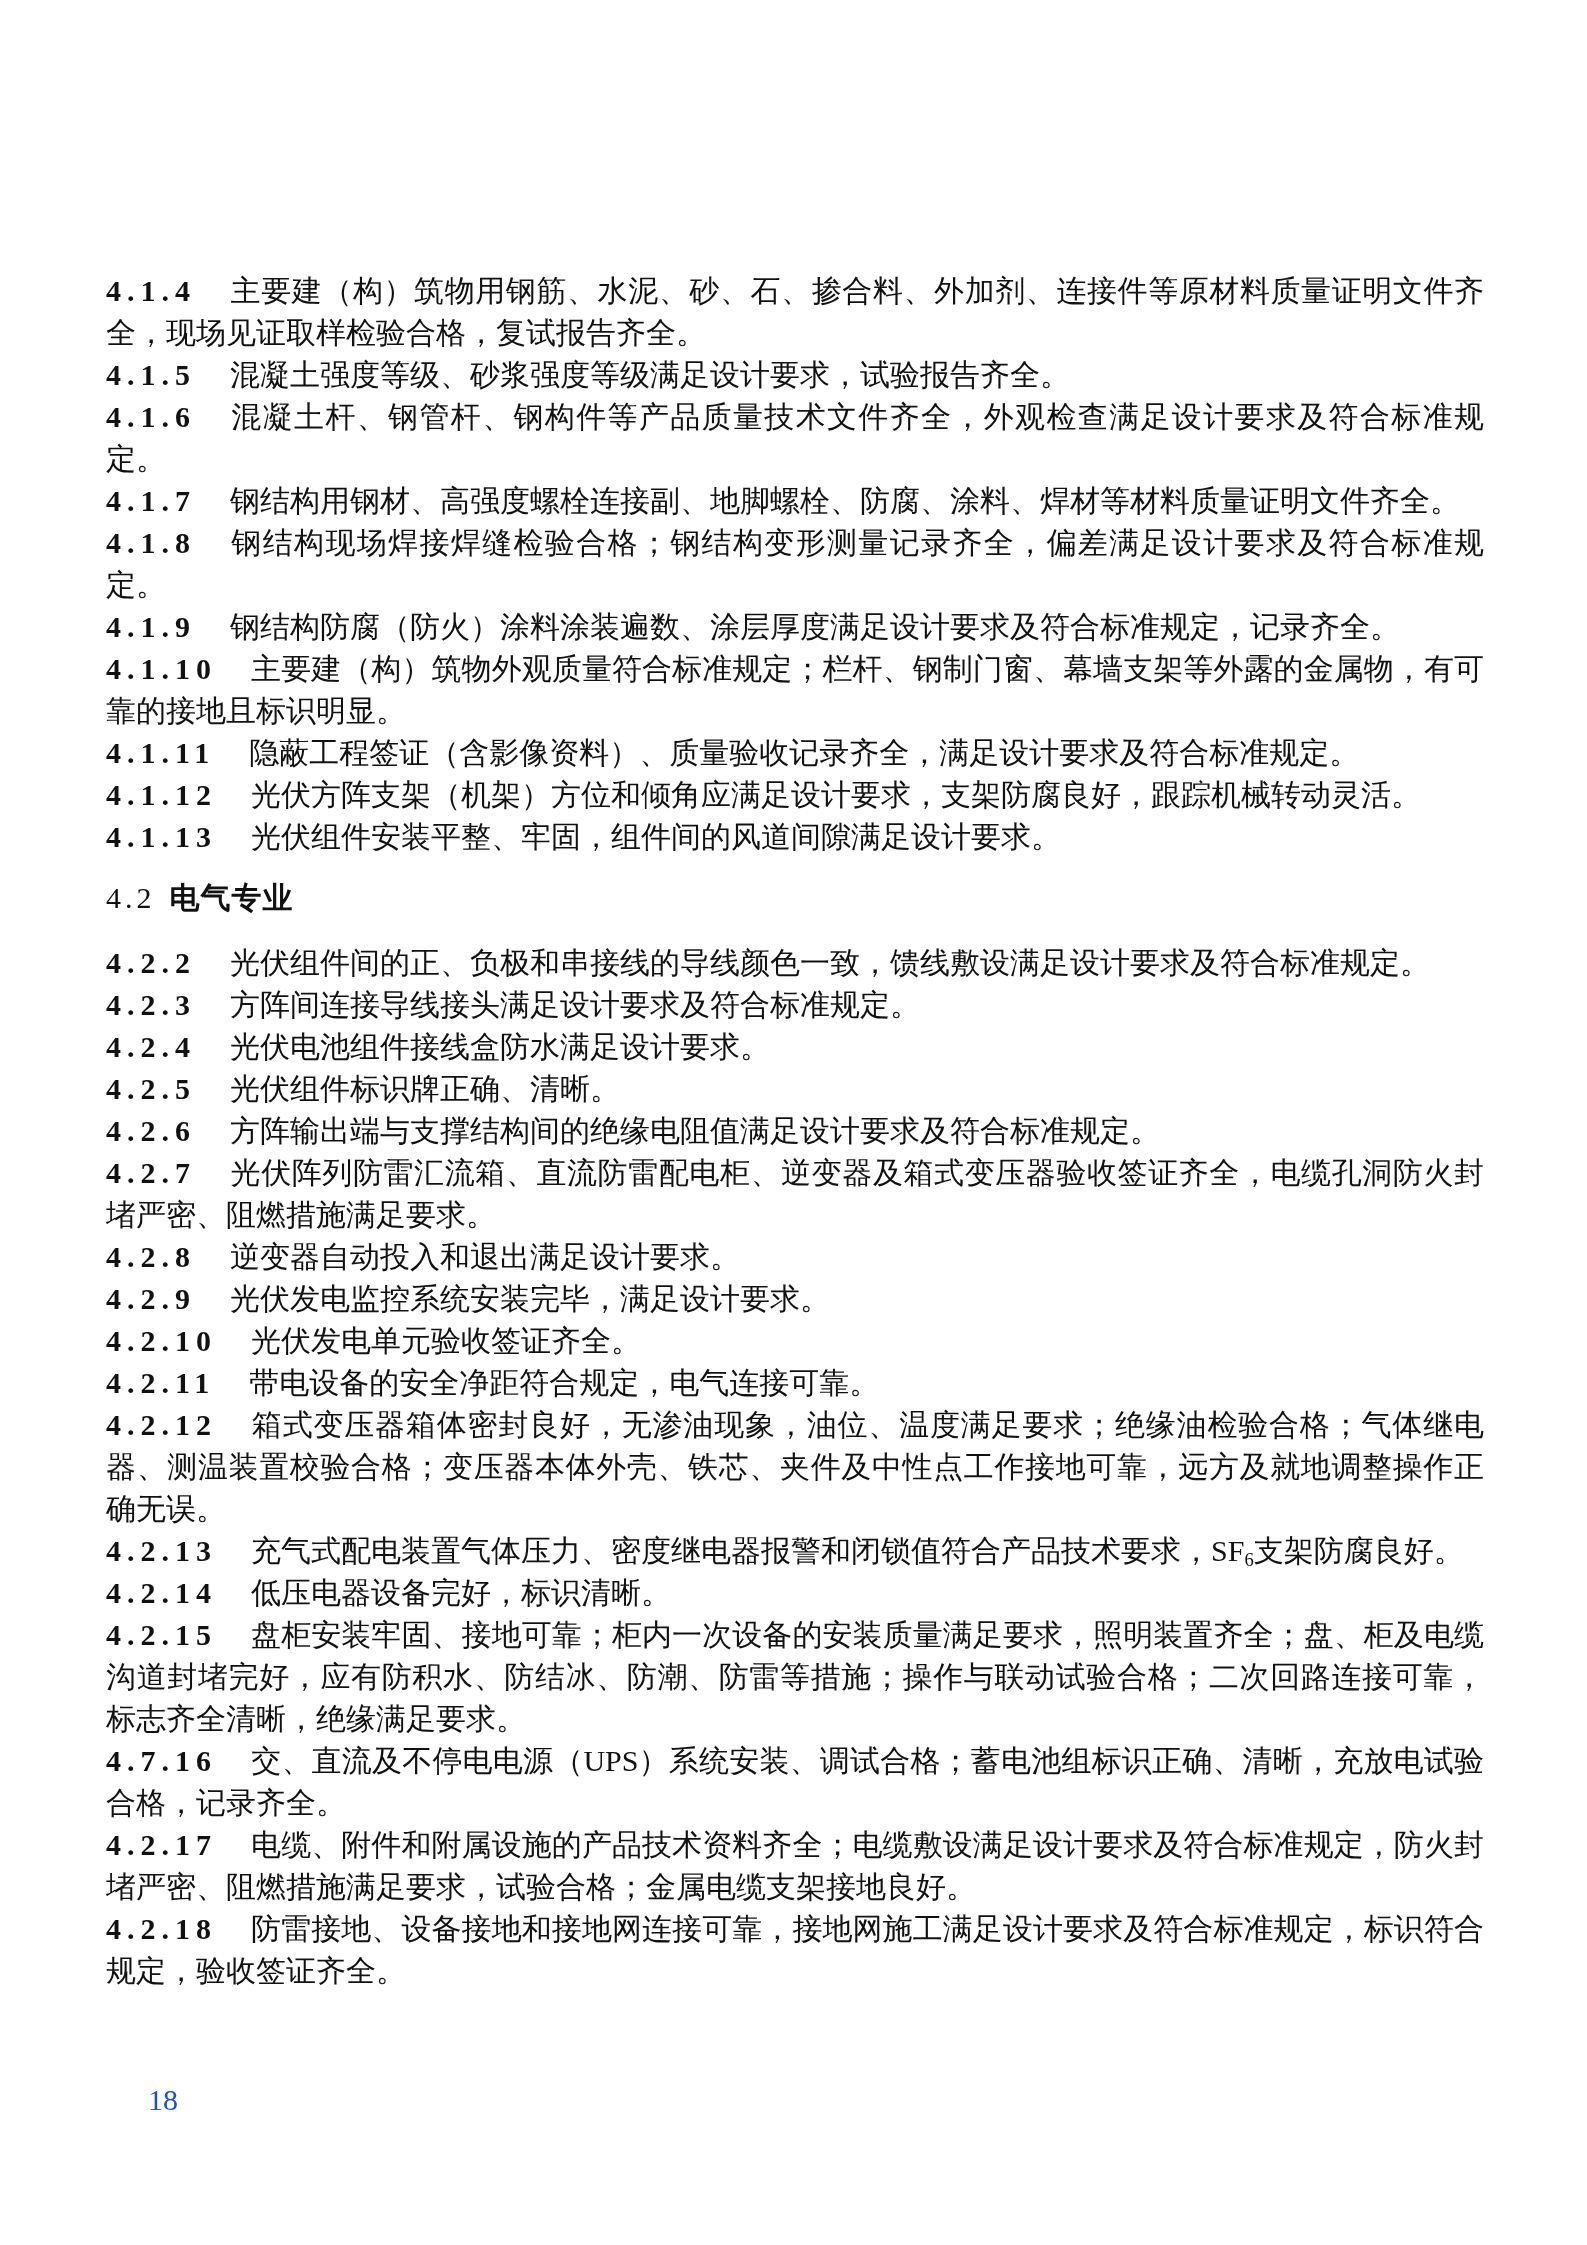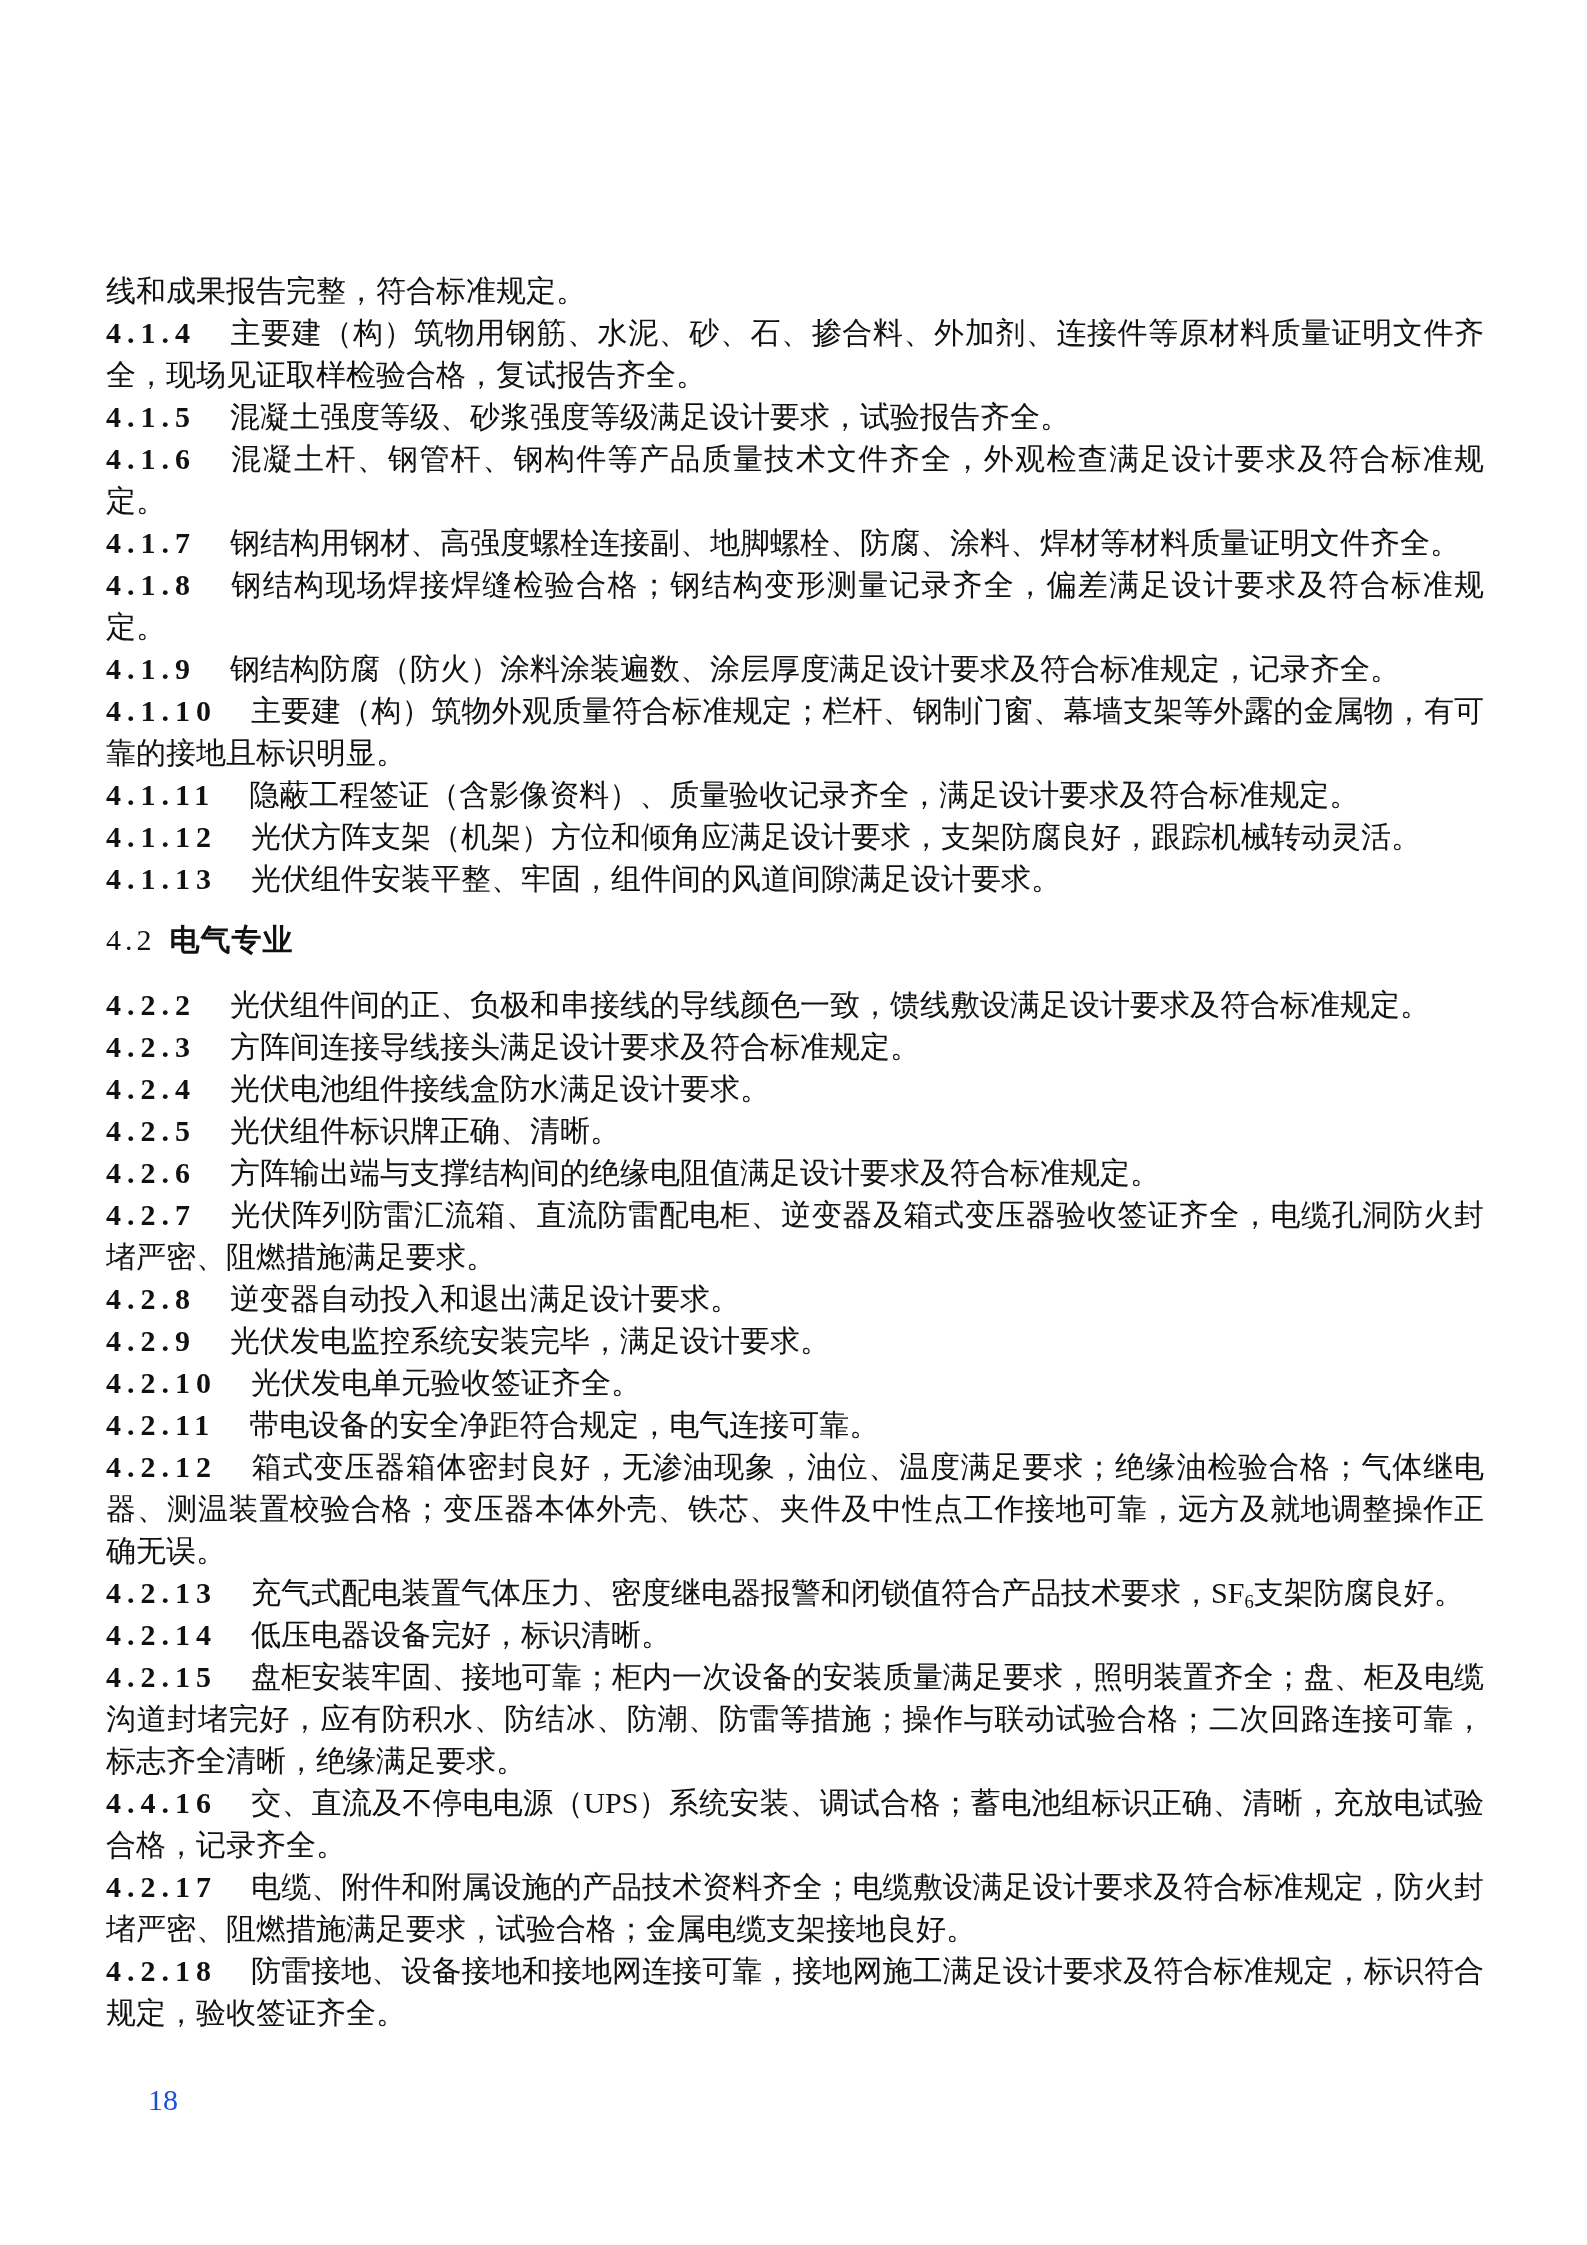--- a/index.html
+++ b/index.html
@@ -63,21 +63,20 @@
     font-size: 30px;
     line-height: 36px;
     color: #1d4ed8;
   }
 </style>
 </head>
 <body>
 
 <div class="page">
   <div class="doc-content">
-      <p class="clause"><span class="clause-text">线和成果报告完整，符合标准规定。</span></p>
       <p class="clause"><span class="clause-num">4.1.4</span><span class="clause-text">主要建（构）筑物用钢筋、水泥、砂、石、掺合料、外加剂、连接件等原材料质量证明文件齐全，现场见证取样检验合格，复试报告齐全。</span></p>
       <p class="clause"><span class="clause-num">4.1.5</span><span class="clause-text">混凝土强度等级、砂浆强度等级满足设计要求，试验报告齐全。</span></p>
       <p class="clause"><span class="clause-num">4.1.6</span><span class="clause-text">混凝土杆、钢管杆、钢构件等产品质量技术文件齐全，外观检查满足设计要求及符合标准规定。</span></p>
       <p class="clause"><span class="clause-num">4.1.7</span><span class="clause-text">钢结构用钢材、高强度螺栓连接副、地脚螺栓、防腐、涂料、焊材等材料质量证明文件齐全。</span></p>
       <p class="clause"><span class="clause-num">4.1.8</span><span class="clause-text">钢结构现场焊接焊缝检验合格；钢结构变形测量记录齐全，偏差满足设计要求及符合标准规定。</span></p>
       <p class="clause"><span class="clause-num">4.1.9</span><span class="clause-text">钢结构防腐（防火）涂料涂装遍数、涂层厚度满足设计要求及符合标准规定，记录齐全。</span></p>
       <p class="clause"><span class="clause-num">4.1.10</span><span class="clause-text">主要建（构）筑物外观质量符合标准规定；栏杆、钢制门窗、幕墙支架等外露的金属物，有可靠的接地且标识明显。</span></p>
       <p class="clause"><span class="clause-num">4.1.11</span><span class="clause-text">隐蔽工程签证（含影像资料）、质量验收记录齐全，满足设计要求及符合标准规定。</span></p>
       <p class="clause"><span class="clause-num">4.1.12</span><span class="clause-text">光伏方阵支架（机架）方位和倾角应满足设计要求，支架防腐良好，跟踪机械转动灵活。</span></p>
       <p class="clause"><span class="clause-num">4.1.13</span><span class="clause-text">光伏组件安装平整、牢固，组件间的风道间隙满足设计要求。</span></p>
@@ -89,18 +88,18 @@
       <p class="clause"><span class="clause-num">4.2.6</span><span class="clause-text">方阵输出端与支撑结构间的绝缘电阻值满足设计要求及符合标准规定。</span></p>
       <p class="clause"><span class="clause-num">4.2.7</span><span class="clause-text">光伏阵列防雷汇流箱、直流防雷配电柜、逆变器及箱式变压器验收签证齐全，电缆孔洞防火封堵严密、阻燃措施满足要求。</span></p>
       <p class="clause"><span class="clause-num">4.2.8</span><span class="clause-text">逆变器自动投入和退出满足设计要求。</span></p>
       <p class="clause"><span class="clause-num">4.2.9</span><span class="clause-text">光伏发电监控系统安装完毕，满足设计要求。</span></p>
       <p class="clause"><span class="clause-num">4.2.10</span><span class="clause-text">光伏发电单元验收签证齐全。</span></p>
       <p class="clause"><span class="clause-num">4.2.11</span><span class="clause-text">带电设备的安全净距符合规定，电气连接可靠。</span></p>
       <p class="clause"><span class="clause-num">4.2.12</span><span class="clause-text">箱式变压器箱体密封良好，无渗油现象，油位、温度满足要求；绝缘油检验合格；气体继电器、测温装置校验合格；变压器本体外壳、铁芯、夹件及中性点工作接地可靠，远方及就地调整操作正确无误。</span></p>
       <p class="clause"><span class="clause-num">4.2.13</span><span class="clause-text"><span>充气式配电装置气体压力、密度继电器报警和闭锁值符合产品技术要求，SF</span><sub class="inline-sub">6</sub><span>支架防腐良好。</span></span></p>
       <p class="clause"><span class="clause-num">4.2.14</span><span class="clause-text">低压电器设备完好，标识清晰。</span></p>
       <p class="clause"><span class="clause-num">4.2.15</span><span class="clause-text">盘柜安装牢固、接地可靠；柜内一次设备的安装质量满足要求，照明装置齐全；盘、柜及电缆沟道封堵完好，应有防积水、防结冰、防潮、防雷等措施；操作与联动试验合格；二次回路连接可靠，标志齐全清晰，绝缘满足要求。</span></p>
-      <p class="clause"><span class="clause-num">4.4.16</span><span class="clause-text">交、直流及不停电电源（UPS）系统安装、调试合格；蓄电池组标识正确、清晰，充放电试验合格，记录齐全。</span></p>
+      <p class="clause"><span class="clause-num">4.7.16</span><span class="clause-text">交、直流及不停电电源（UPS）系统安装、调试合格；蓄电池组标识正确、清晰，充放电试验合格，记录齐全。</span></p>
       <p class="clause"><span class="clause-num">4.2.17</span><span class="clause-text">电缆、附件和附属设施的产品技术资料齐全；电缆敷设满足设计要求及符合标准规定，防火封堵严密、阻燃措施满足要求，试验合格；金属电缆支架接地良好。</span></p>
       <p class="clause"><span class="clause-num">4.2.18</span><span class="clause-text">防雷接地、设备接地和接地网连接可靠，接地网施工满足设计要求及符合标准规定，标识符合规定，验收签证齐全。</span></p>
     </div>
   <div class="page-number">18</div>
 </div>
 
 </body></html>

